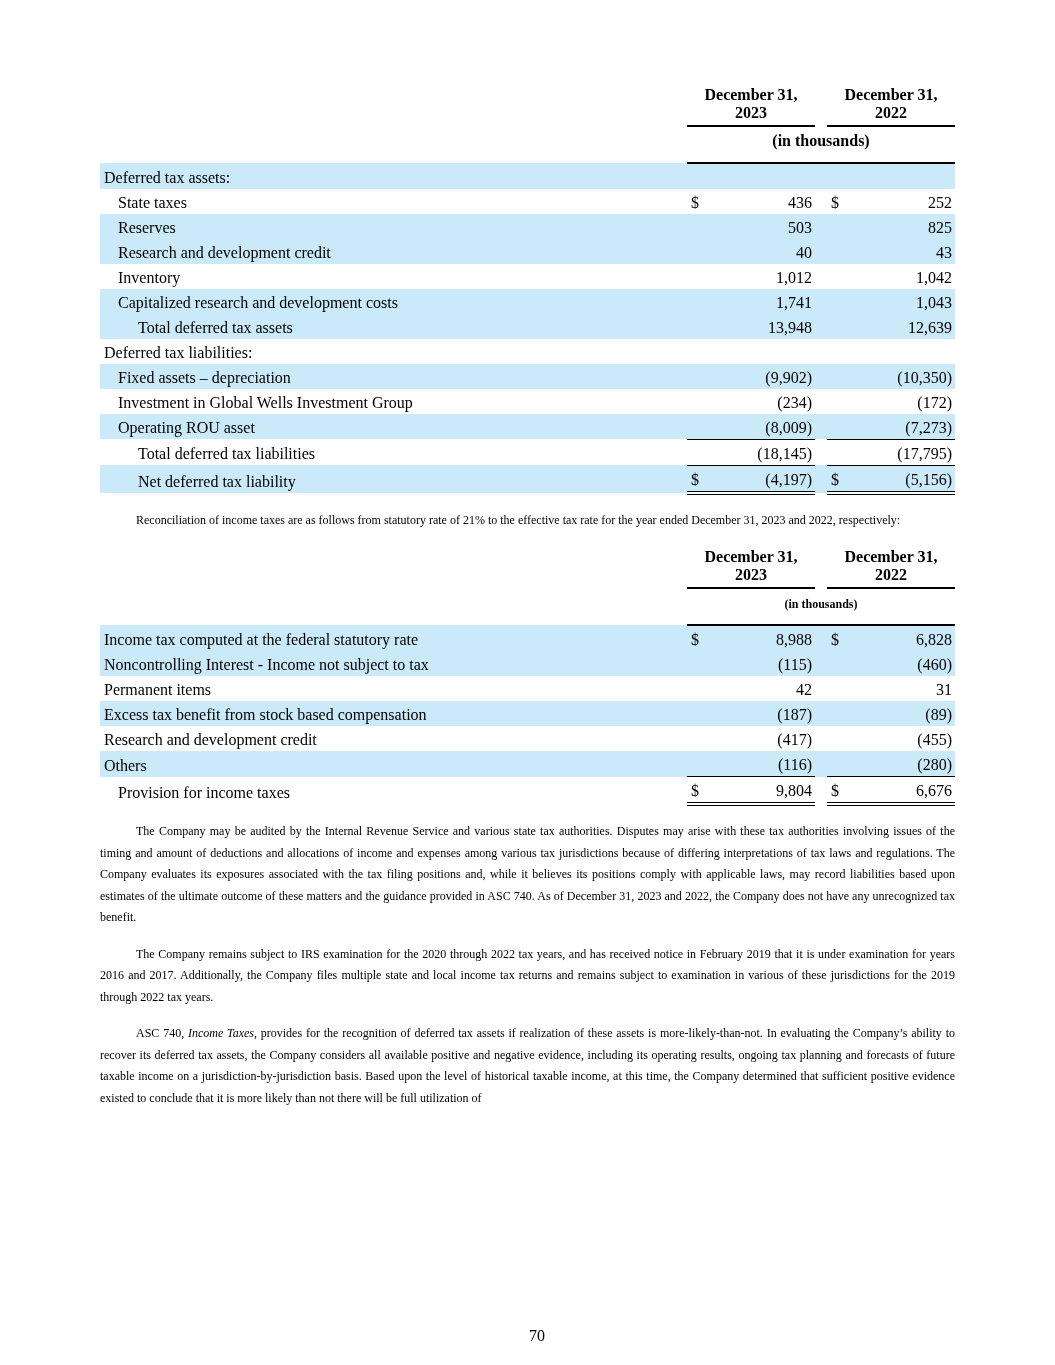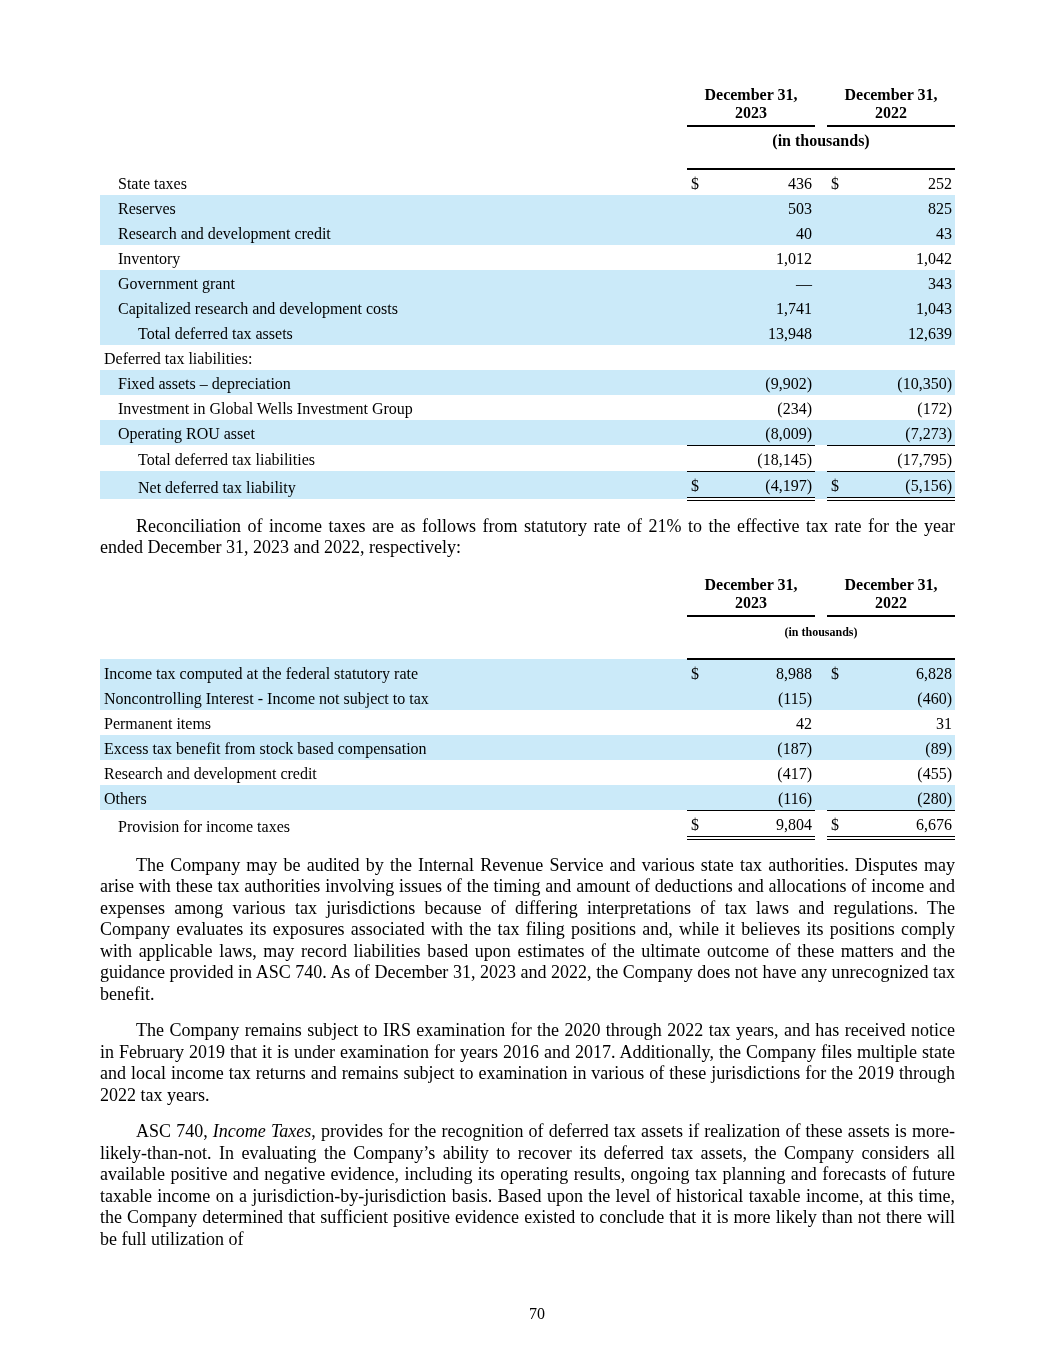--- a/index.html
+++ b/index.html
@@ -9,34 +9,34 @@
     font-family:"Liberation Serif", serif;
     padding:84px 100px 0 100px;
     position:relative; overflow:hidden;
   }
   table.fin { border-collapse:collapse; width:100%; table-layout:fixed; font-size:16px; }
   col.c-cur { width:30px; }
   col.c-val { width:98px; }
   col.c-gap { width:12px; }
   td, th { padding:2px 3px; height:21px; vertical-align:bottom; white-space:nowrap; overflow:hidden; font-weight:normal; }
   th.yearhead { font-weight:bold; text-align:center; border-bottom:2px solid #000; line-height:1.12; padding-bottom:3px; }
-  td.units { font-weight:bold; text-align:center; border-bottom:2px solid #000; padding-bottom:18px; }
+  td.units { font-weight:bold; text-align:center; border-bottom:2px solid #000; padding-bottom:12px; }
   table.t2 td.units { font-size:12px; }
   tr.shade td { background:#CBEAF9; }
   td.lbl { text-align:left; padding-left:4px; }
   td.ind1 { padding-left:18px; }
   td.ind2 { padding-left:38px;margin-top:37px; }
   td.cur { text-align:left; padding-left:4px; }
   td.num { text-align:right; padding-right:3px; }
   td.bb  { border-bottom:1.5px solid #000; }
   td.dbb { border-bottom:4px double #000; }
-  p.body { font-size:18px; line-height:21.5px; text-align:justify; text-indent:36px; margin:15px 0; }
+  p.body { font-size:12px; line-height:21.5px; text-align:justify; text-indent:36px; margin:15px 0; }
   .em { font-style:italic; }
   .tbl-wrap2 { margin-top:10px; }
-  .footer { position:absolute; bottom:42px; left:0; right:0; text-align:center; font-size:16px;margin-left:19px; }
+  .footer { position:absolute; bottom:20px; left:0; right:0; text-align:center; font-size:16px;margin-left:19px; }
 </style>
 </head>
 <body>
 
 <div class="page">
 
   <table class="fin t1">
     <colgroup>
       <col>
         <col class="c-cur">
@@ -56,20 +56,28 @@
       <th class="yearhead" colspan="2">
         <div>December 31,</div>
         <div>2022</div>
       </th>
     </tr>
     <tr>
       <td></td>
       <td class="units" colspan="5">(in thousands)</td>
     </tr>
 
+    <tr class="shade">
+      <td class="lbl">Deferred tax assets:</td>
+      <td class="cur"></td>
+          <td class="num"></td>
+      <td></td>
+      <td class="cur"></td>
+          <td class="num"></td>
+    </tr>
     <tr>
       <td class="lbl ind1">State taxes</td>
       <td class="cur">$</td>
           <td class="num">436</td>
       <td></td>
       <td class="cur">$</td>
           <td class="num">252</td>
     </tr>
     <tr class="shade">
       <td class="lbl ind1">Reserves</td>
@@ -87,28 +95,20 @@
       <td class="cur"></td>
           <td class="num">43</td>
     </tr>
     <tr>
       <td class="lbl ind1">Inventory</td>
       <td class="cur"></td>
           <td class="num">1,012</td>
       <td></td>
       <td class="cur"></td>
           <td class="num">1,042</td>
-    </tr>
-    <tr class="shade">
-      <td class="lbl ind1">Government grant</td>
-      <td class="cur"></td>
-          <td class="num">—</td>
-      <td></td>
-      <td class="cur"></td>
-          <td class="num">343</td>
     </tr>
     <tr class="shade">
       <td class="lbl ind1">Capitalized research and development costs</td>
       <td class="cur"></td>
           <td class="num">1,741</td>
       <td></td>
       <td class="cur"></td>
           <td class="num">1,043</td>
     </tr>
     <tr class="shade">

